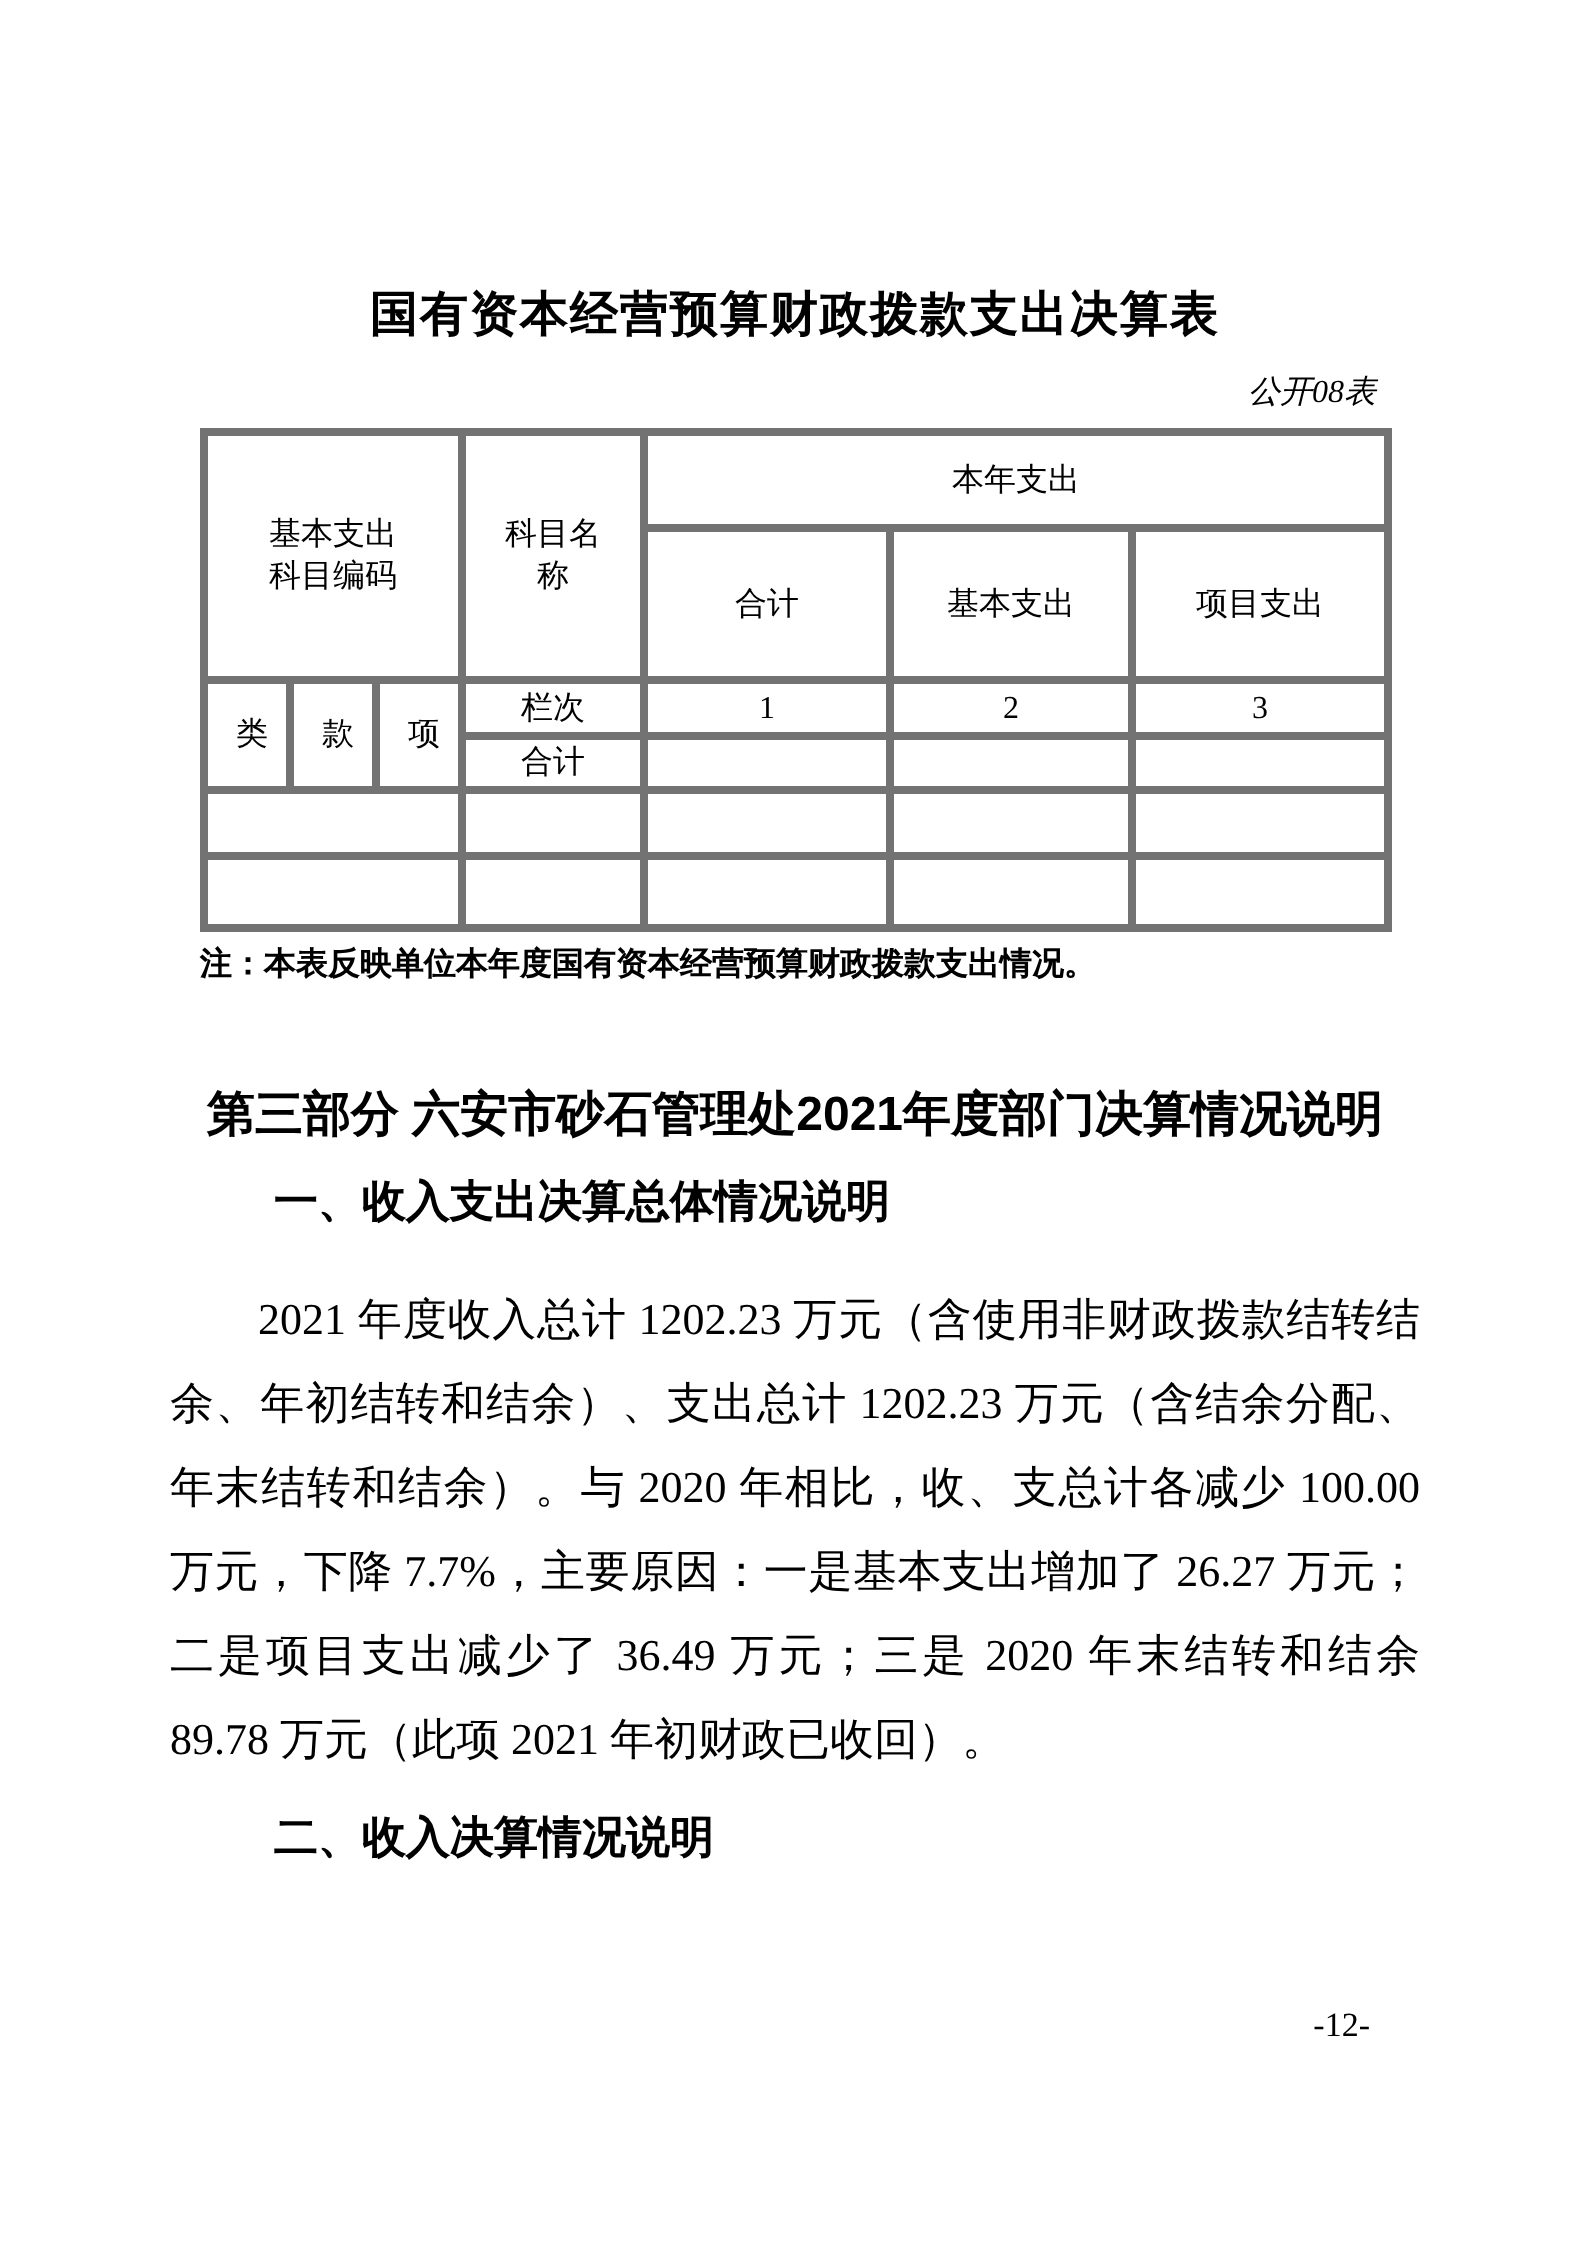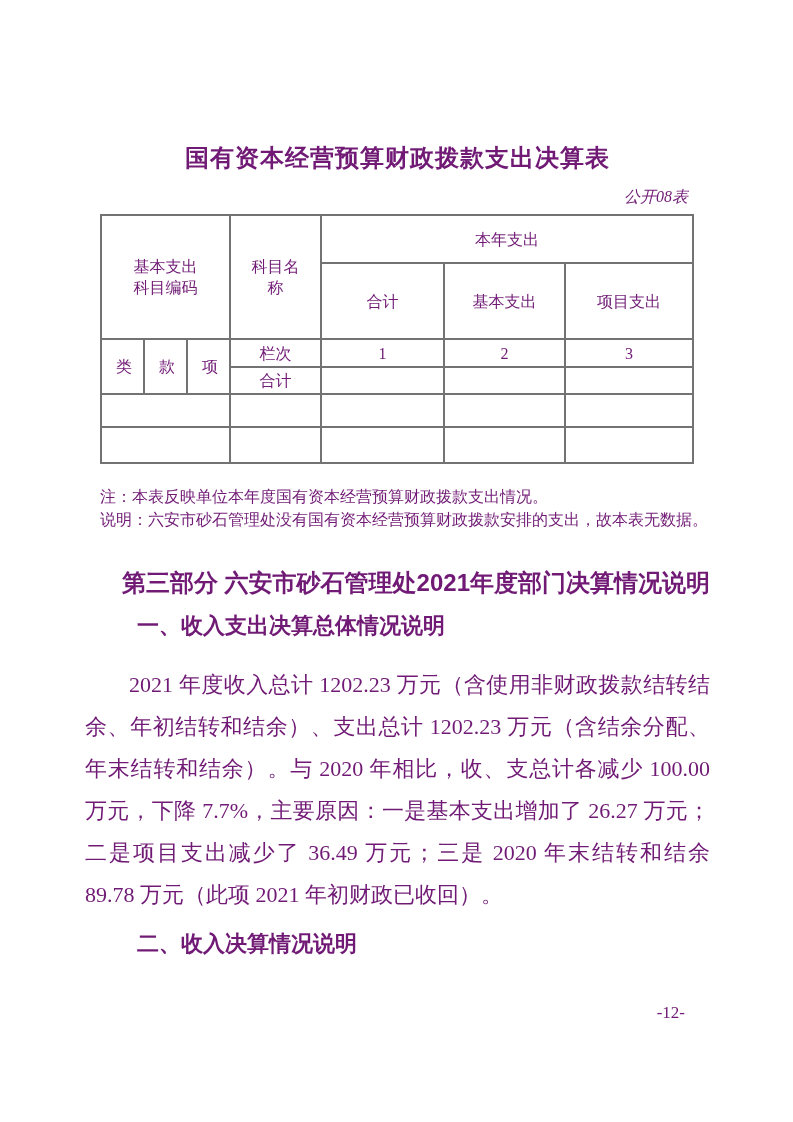--- a/index.html
+++ b/index.html
@@ -1,21 +1,21 @@
 <!DOCTYPE html>
 <html><head>
 <meta charset="utf-8">
 <style>
   * { margin:0; padding:0; box-sizing:border-box; }
   html,body { background:#ffffff; }
   .page {
     position:relative;
     width:793px; height:1122px;
     background:#ffffff;
-    color:#701a75;
+    color:#000000;
     font-family:"Liberation Serif","DejaVu Serif",serif;
     overflow:hidden;
   }
   .content { position:absolute; left:85px; top:0; width:625px; }
 
   .doc-title {
     margin-top:143px;
     text-align:center;
     font-family:"Liberation Sans","DejaVu Sans",sans-serif;
     font-weight:bold;
@@ -43,42 +43,43 @@
 
   table.fin-table {
     margin:7px 18px 0 15px;
     width:592px;
     border-collapse:collapse;
     table-layout:fixed;
     font-size:16px;
     text-align:center;
   }
   table.fin-table td {
-    border:2px solid #737373;
+    border:4px solid #737373;
     vertical-align:middle;
     padding:0 14px;
     line-height:21px;
   }
   tr.r1 td { height:48px; }
   tr.r2 td { height:76px; }
   tr.r3 td { height:28px; }
   tr.r4 td { height:27px; }
   tr.r5 td { height:33px; }
   tr.r6 td { height:36px; }
 
   .notes {
-    margin-top:21px;
+    margin-top:5px;
     margin-left:15px;
     font-size:16px;
     line-height:23px;
+    font-weight:bold;
   }
 
   .part-title {
-    margin-top:36px;
-    text-align:right;
+    margin-top:48px;
+    text-align:center;
     font-family:"Liberation Sans","DejaVu Sans",sans-serif;
     font-weight:bold;
     font-size:24px;
     line-height:31px;
   }
   .sec-heading {
     margin-top:12px;
     padding-left:52px;
     font-family:Liberation Sans, sans-serif;
     font-weight:bold;
@@ -162,21 +163,20 @@
         <td></td>
         <td></td>
         <td></td>
         <td></td>
       </tr>
     </tbody>
       </table>
 
     <div class="notes">
       <div>注：本表反映单位本年度国有资本经营预算财政拨款支出情况。</div>
-      <div>说明：六安市砂石管理处没有国有资本经营预算财政拨款安排的支出，故本表无数据。</div>
     </div>
 
     <div class="part-title">第三部分 六安市砂石管理处2021年度部门决算情况说明</div>
 
     <div class="sec-heading">一、收入支出决算总体情况说明</div>
     <div class="body-par">2021 年度收入总计 1202.23 万元（含使用非财政拨款结转结余、年初结转和结余）、支出总计 1202.23 万元（含结余分配、年末结转和结余）。与 2020 年相比，收、支总计各减少 100.00 万元，下降 7.7%，主要原因：一是基本支出增加了 26.27 万元；二是项目支出减少了 36.49 万元；三是 2020 年末结转和结余 89.78 万元（此项 2021 年初财政已收回）。</div>
 
     <div class="sec-heading">二、收入决算情况说明</div>
 
   </div>

